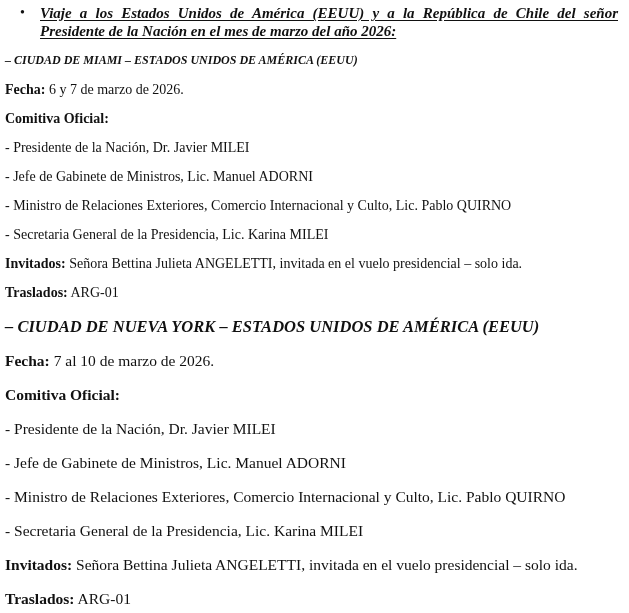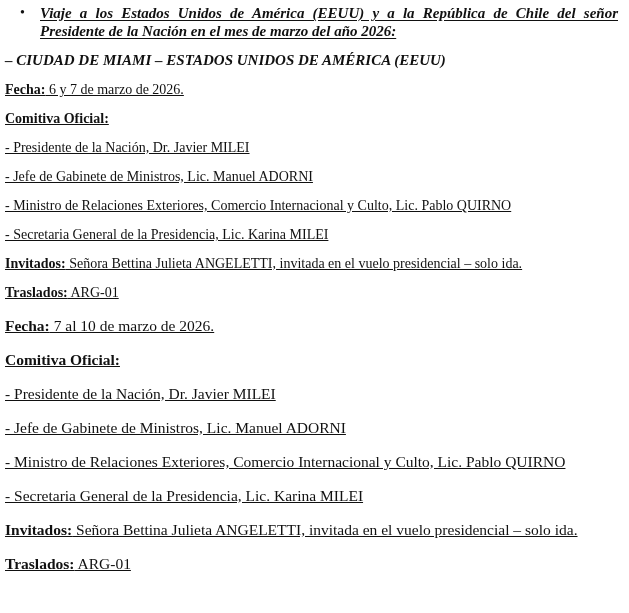--- a/index.html
+++ b/index.html
@@ -42,27 +42,26 @@
     text-underline-offset: 2px;
   }
   
   .sec-heading {
     font-weight: bold;
     font-style: italic;
     margin: 0;
   }
   .doc-line {
     margin: 0;
-    text-decoration: underline;
   }
   .lbl { font-weight: bold; }
   .val { font-weight: normal; }
   
   .s1 .sec-heading {
-    font-size: 15px;
+    font-size: 12px;
     line-height: 19px;
     margin-top: 11px;
   }
   .s1 .doc-line {
     font-size: 14px;
     line-height: 19px;
     margin-top: 10px;
   }
   
   .s2 .sec-heading {
@@ -97,20 +96,21 @@
     <p class="doc-line">- Jefe de Gabinete de Ministros, Lic. Manuel ADORNI</p>
     <p class="doc-line">- Ministro de Relaciones Exteriores, Comercio Internacional y Culto, Lic. Pablo QUIRNO</p>
     <p class="doc-line">- Secretaria General de la Presidencia, Lic. Karina MILEI</p>
 
     <p class="doc-line"><span class="lbl">Invitados:</span><span class="val"> Señora Bettina Julieta ANGELETTI, invitada en el vuelo presidencial – solo ida.</span></p>
 
     <p class="doc-line"><span class="lbl">Traslados:</span><span class="val"> ARG-01</span></p>
   </div>
 
   <div class="s2">
+    <p class="sec-heading">– CIUDAD DE NUEVA YORK – ESTADOS UNIDOS DE AMÉRICA (EEUU)</p>
 
     <p class="doc-line"><span class="lbl">Fecha:</span><span class="val"> 7 al 10 de marzo de 2026.</span></p>
 
     <p class="doc-line lbl">Comitiva Oficial:</p>
 
     <p class="doc-line">- Presidente de la Nación, Dr. Javier MILEI</p>
     <p class="doc-line">- Jefe de Gabinete de Ministros, Lic. Manuel ADORNI</p>
     <p class="doc-line">- Ministro de Relaciones Exteriores, Comercio Internacional y Culto, Lic. Pablo QUIRNO</p>
     <p class="doc-line">- Secretaria General de la Presidencia, Lic. Karina MILEI</p>
 

